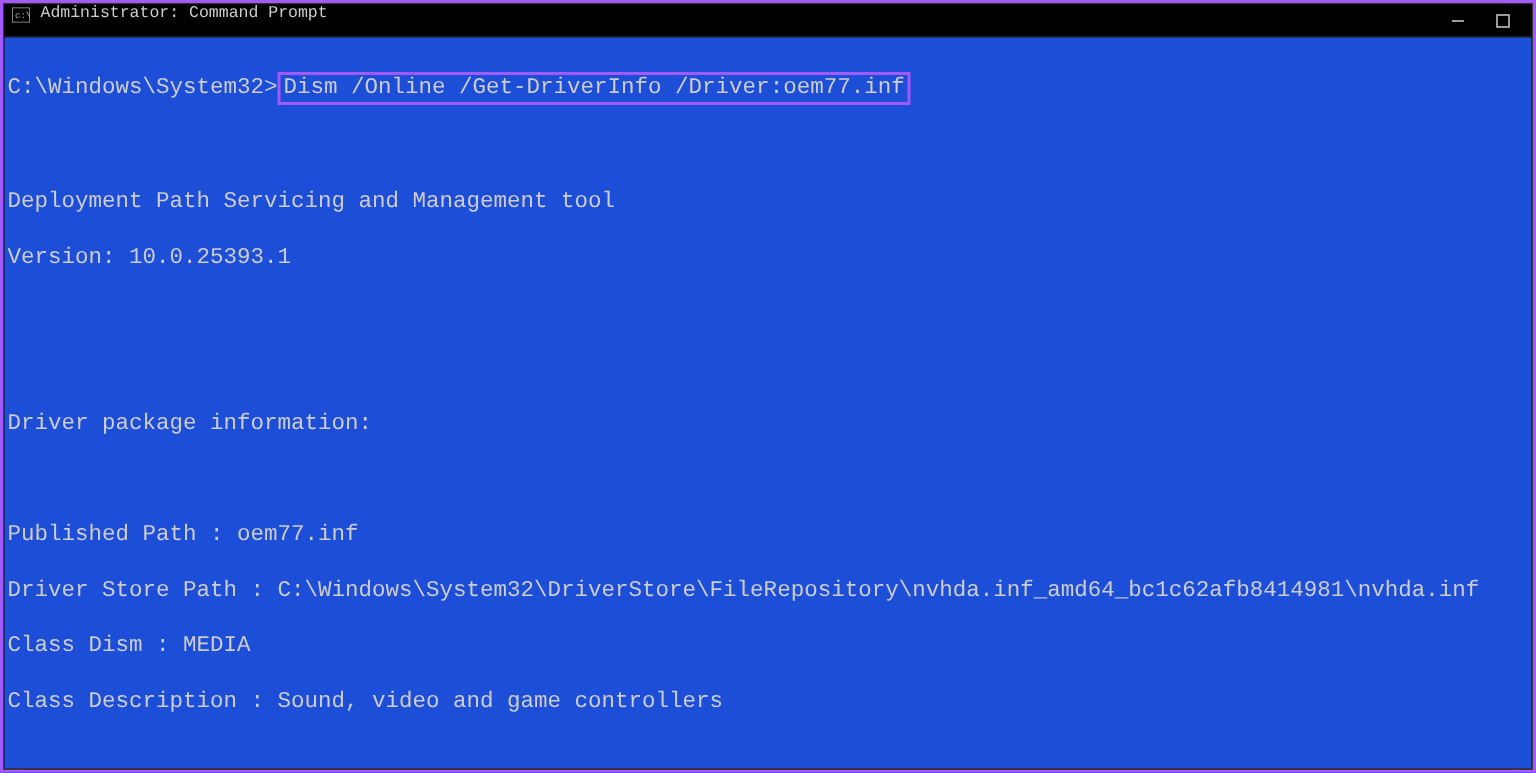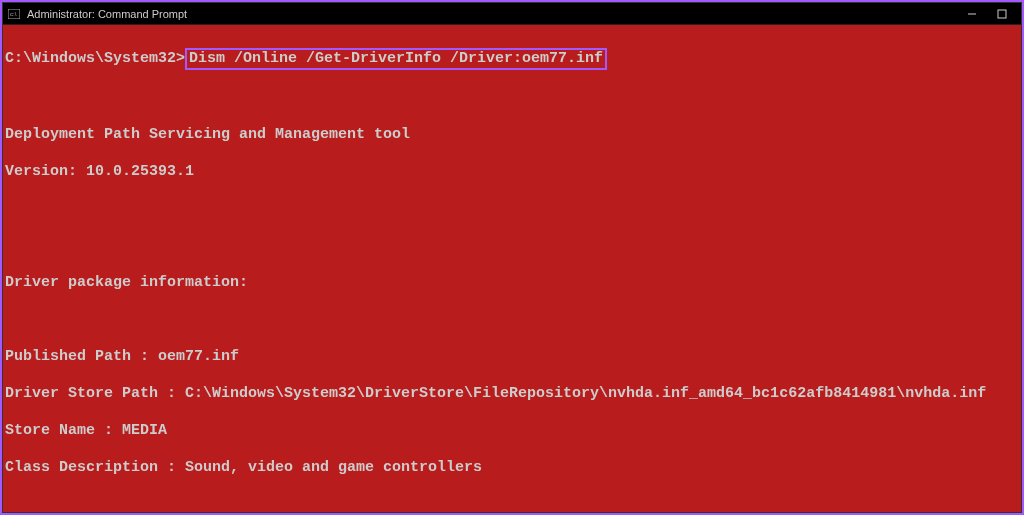--- a/index.html
+++ b/index.html
@@ -20,24 +20,23 @@
       width: 100%;
       height: 100%;
       border: 1px solid #333;
       display: flex;
       flex-direction: column;
     }
     .titlebar {
       background: #000;
       height: 22px;
       display: flex;
-      align-items: center;
       padding: 0 4px;
       color: #ccc;
-      font-family: Liberation Sans, sans-serif;
+      font-family: Liberation Mono, monospace;
       font-size: 11px;
       border-bottom: 1px solid #222;
     }
     .titlebar-icon {
       width: 14px;
       height: 14px;
       margin-right: 6px;
       display: inline-flex;
       align-items: center;
       justify-content: center;
@@ -56,28 +55,27 @@
       height: 22px;
       display: flex;
       align-items: center;
       justify-content: center;
       color: #ccc;
       font-size: 10px;
       cursor: pointer;
     }
     .terminal-body {
       flex: 1;
-      background: #b91c1c;
+      background: #1d4ed8;
       color: #ccc;
       font-size: 15px;
       line-height: 18.5px;
       padding: 4px 0 0 2px;
       white-space: pre;
       overflow: hidden;
-      font-weight: bold;
     }
     .highlight-box {
       border: 2px solid #a259ff;
       padding: 0 2px;
       display: inline-block;
     }
     .line {
       display: block;
     }
   </style>
@@ -111,21 +109,21 @@
 <span class="line"><span>C:\Windows\System32&gt;</span><span class="highlight-box"><span>Dism /Online /Get-DriverInfo /Driver:oem77.inf</span></span></span>
 <span class="line"> </span>
 <span class="line">Deployment Path Servicing and Management tool</span>
 <span class="line">Version: 10.0.25393.1</span>
 <span class="line"> </span>
 <span class="line"> </span>
 <span class="line">Driver package information:</span>
 <span class="line"> </span>
 <span class="line">Published Path : oem77.inf</span>
 <span class="line">Driver Store Path : C:\Windows\System32\DriverStore\FileRepository\nvhda.inf_amd64_bc1c62afb8414981\nvhda.inf</span>
-<span class="line">Store Name : MEDIA</span>
+<span class="line">Class Dism : MEDIA</span>
 <span class="line">Class Description : Sound, video and game controllers</span>
 
 
 
 
 
 
 
 
 

